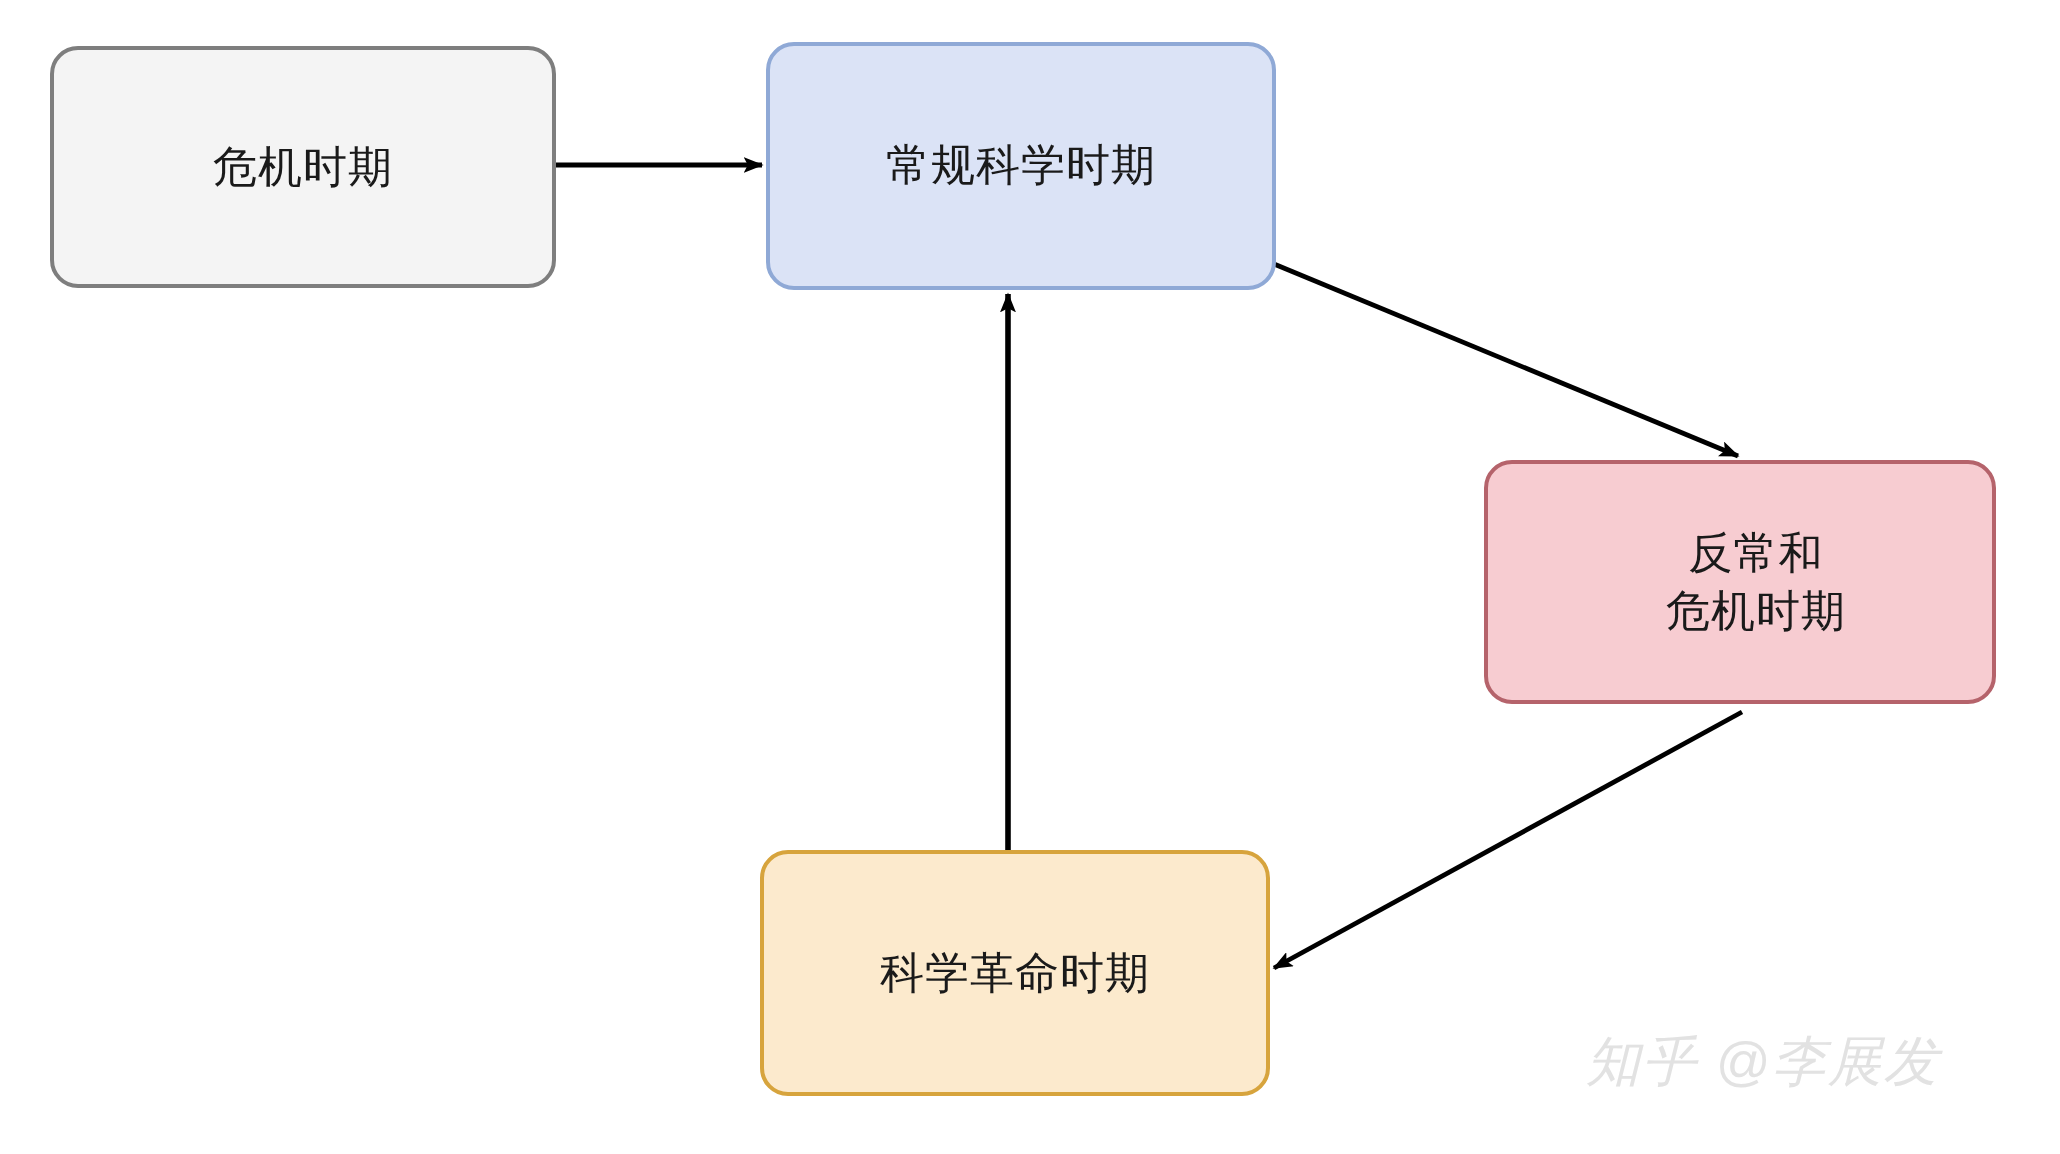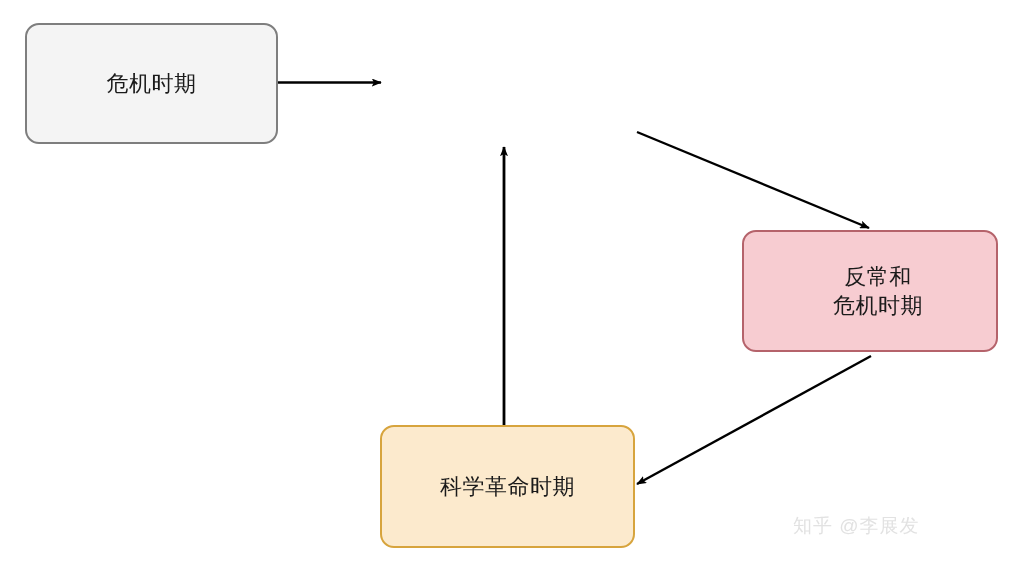--- a/index.html
+++ b/index.html
@@ -67,25 +67,26 @@
     top: 425px;
     width: 255px;
     height: 123px;
     background: #fceacd;
     border: 2px solid #d7a43d;
   }
   .watermark {
     position: absolute;
     left: 793px;
     top: 513px;
-    font-size: 19px;
+    font-size: 27px;
     color: #e2e2e2;
     letter-spacing: 1px;
     user-select: none;
     white-space: nowrap;
+    font-style: italic;
   }
 </style>
 </head>
 <body>
 
 <div id="canvas">
 
   <svg class="edges-layer" viewBox="0 0 1030 577" width="1030" height="577" xmlns="http://www.w3.org/2000/svg">
     <defs>
       <marker id="arrowhead" markerWidth="10" markerHeight="8" refX="9.2" refY="4" orient="auto" markerUnits="userSpaceOnUse">
@@ -99,20 +100,23 @@
 
     <line x1="871" y1="356" x2="637" y2="484" stroke="#000000" stroke-width="2.4" marker-end="url(#arrowhead)"></line>
 
     <line x1="504" y1="425" x2="504" y2="147" stroke="#000000" stroke-width="2.8" marker-end="url(#arrowhead)"></line>
   </svg>
 
   <div class="node node-pre-science">
     <span>危机时期</span>
   </div>
 
+  <div class="node node-normal-science">
+    <span>常规科学时期</span>
+  </div>
 
   <div class="node node-anomaly-crisis">
     <span>反常和
 危机时期</span>
   </div>
 
   <div class="node node-scientific-revolution">
     <span>科学革命时期</span>
   </div>
 

